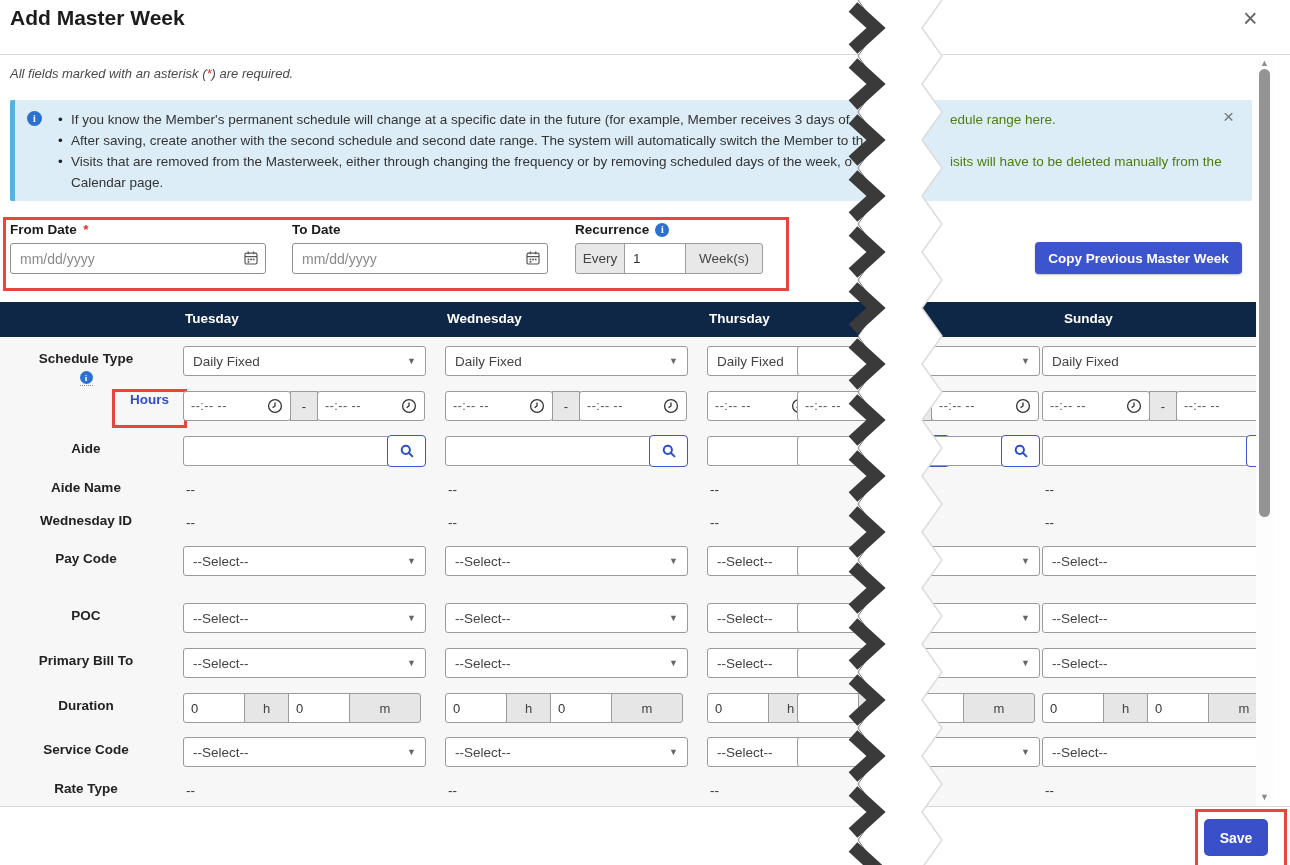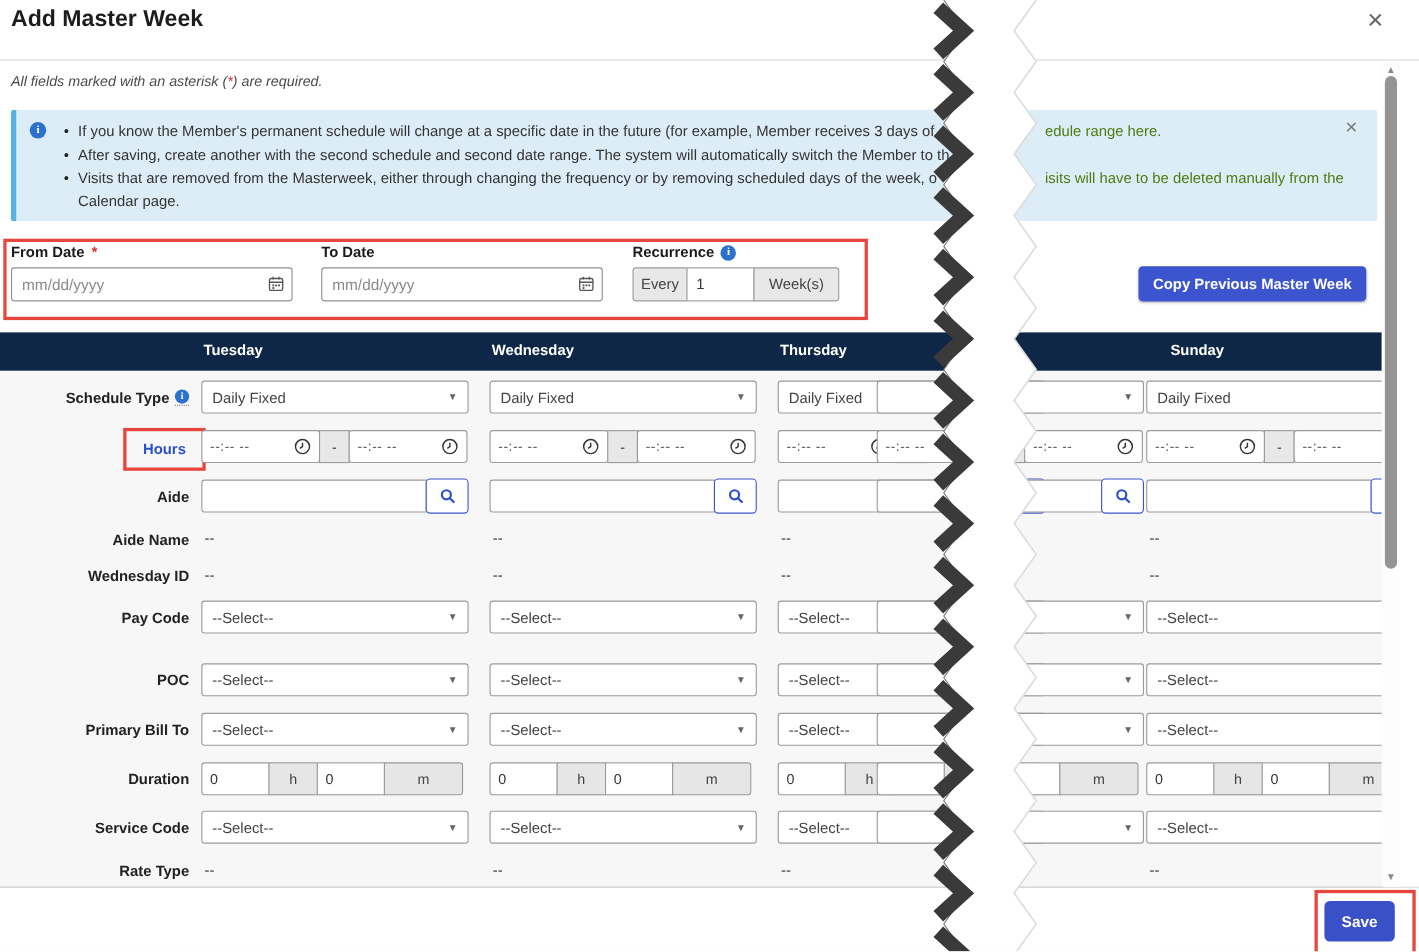--- a/index.html
+++ b/index.html
@@ -38,24 +38,24 @@
   .rec-every{width:50px;border-radius:3px 0 0 3px;}
   .rec-weeks{width:78px;margin-left:-1px;border-radius:0 3px 3px 0;}
   .rec-value{box-sizing:border-box;width:62px;height:31px;margin-left:-1px;border:1px solid #9b9b9b;background:#fff;font-family:"Liberation Sans",sans-serif;font-size:13.5px;color:#333;padding:0 8px;outline:none;}
 
   .copy-btn{left:1035px;top:242px;width:207px;height:32px;background:#3c55cf;color:#fff;font-size:13.5px;font-weight:700;border:none;border-radius:4px;display:flex;align-items:center;justify-content:center;cursor:pointer;box-shadow:0 1px 2px rgba(0,0,0,.25);}
 
   
   .table{left:0;top:302px;width:1258px;height:504px;background:#f7f7f7;border-bottom:1px solid #cfcfcf;overflow:hidden;}
   .day-header{left:0;top:0;width:1258px;height:35px;background:#0f2747;}
   .day-name{position:absolute;top:9px;color:#fff;font-size:13.5px;font-weight:700;}
-  .tlabel{position:absolute;left:0;width:172px;display:flex;justify-content:flex-end;align-items:center;gap:5px;font-size:13.5px;font-weight:700;color:#222;height:20px;}
+  .tlabel{position:absolute;left:0;width:172px;display:flex;align-items:center;gap:5px;font-size:13.5px;font-weight:700;color:#222;height:20px;flex-direction:column;}
   .dotted{border-bottom:1px dotted #888;padding-bottom:1px;display:inline-flex;}
   .sched-info{width:13px;height:13px;font-size:9px;}
-  .hours-red{position:absolute;left:112px;top:87px;width:69px;height:33px;border:3px solid #e8453c;display:flex;align-items:center;justify-content:center;background:transparent;}
+  .hours-red{position:absolute;left:112px;top:87px;width:69px;height:33px;border:3px solid #e8453c;display:flex;align-items:flex-start;justify-content:center;background:transparent;}
   .hours-red span{color:#2b50c8;font-size:13.5px;font-weight:700;}
 
   .daycol{position:absolute;top:0;width:243px;height:504px;}
   .col-tue{left:183px}.col-wed{left:445px}.col-thu{left:707px}.col-frag{left:797px}.col-sun{left:1042px}
   .cell{position:absolute;left:0;width:243px;}
   .c-st{top:44px}.c-hours{top:89px}.c-aide{top:134px}.c-payc{top:244px}.c-poc{top:301px}.c-pbt{top:346px}.c-dur{top:391px}.c-sc{top:435px}
   .t-aidename{top:180px}.t-assign{top:213px}.t-rt{top:481px}
   .l-st{top:49px}.l-aide{top:139px}.l-aidename{top:178px}.l-assign{top:211px}.l-payc{top:249px}.l-poc{top:306px}.l-pbt{top:351px}.l-dur{top:396px}.l-sc{top:440px}.l-rt{top:479px}
 
   .sel{box-sizing:border-box;height:30px;border:1px solid #9b9b9b;border-radius:3px;background:#fff;display:flex;align-items:center;justify-content:space-between;padding:0 9px;cursor:pointer;}

